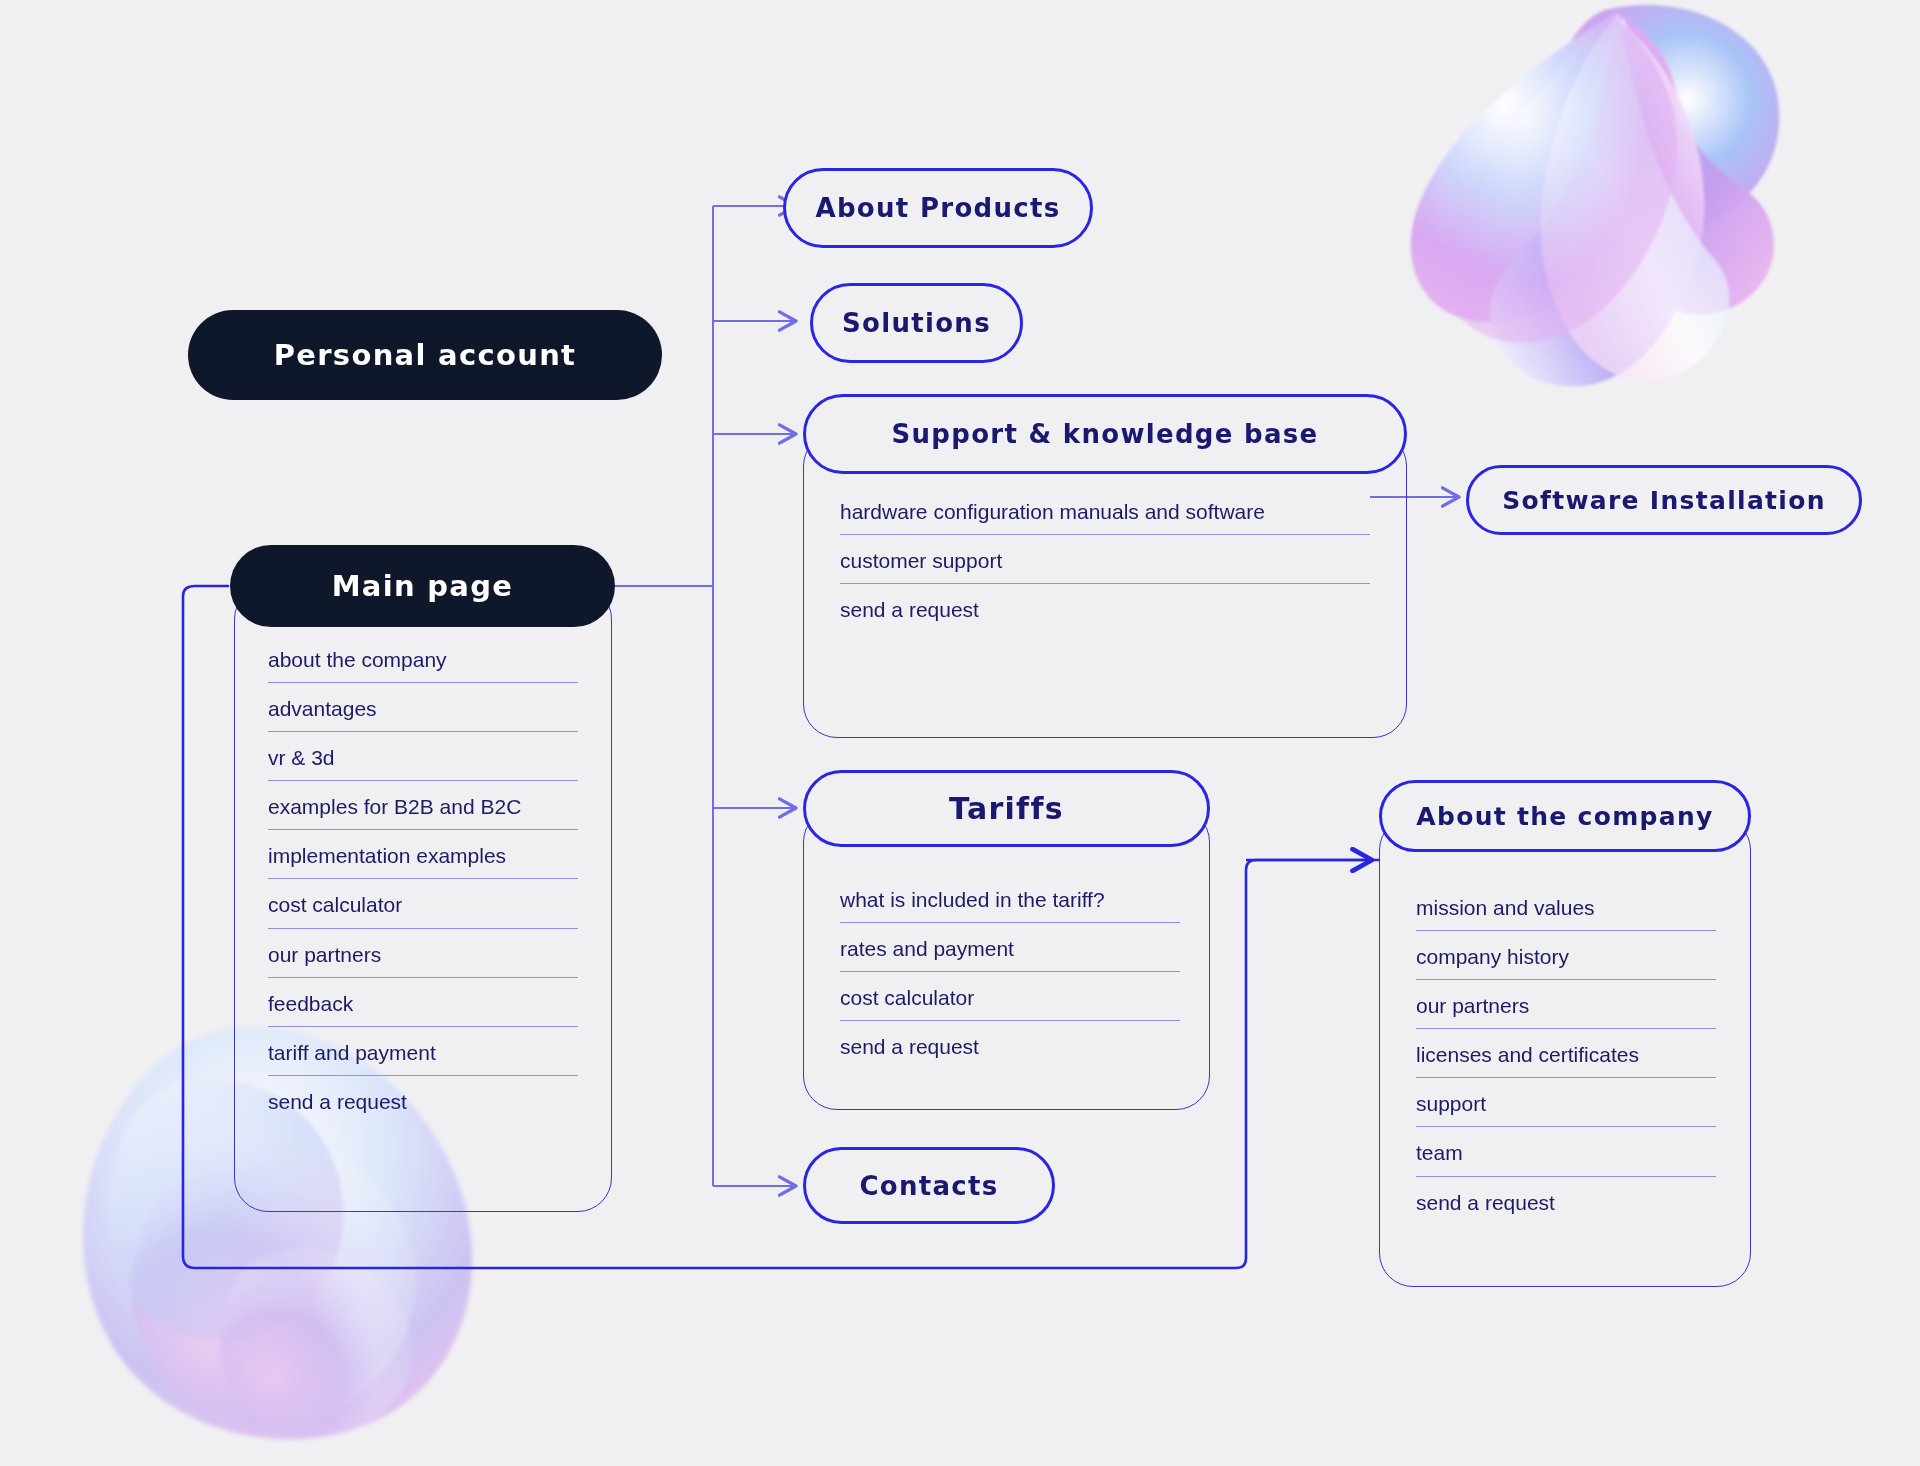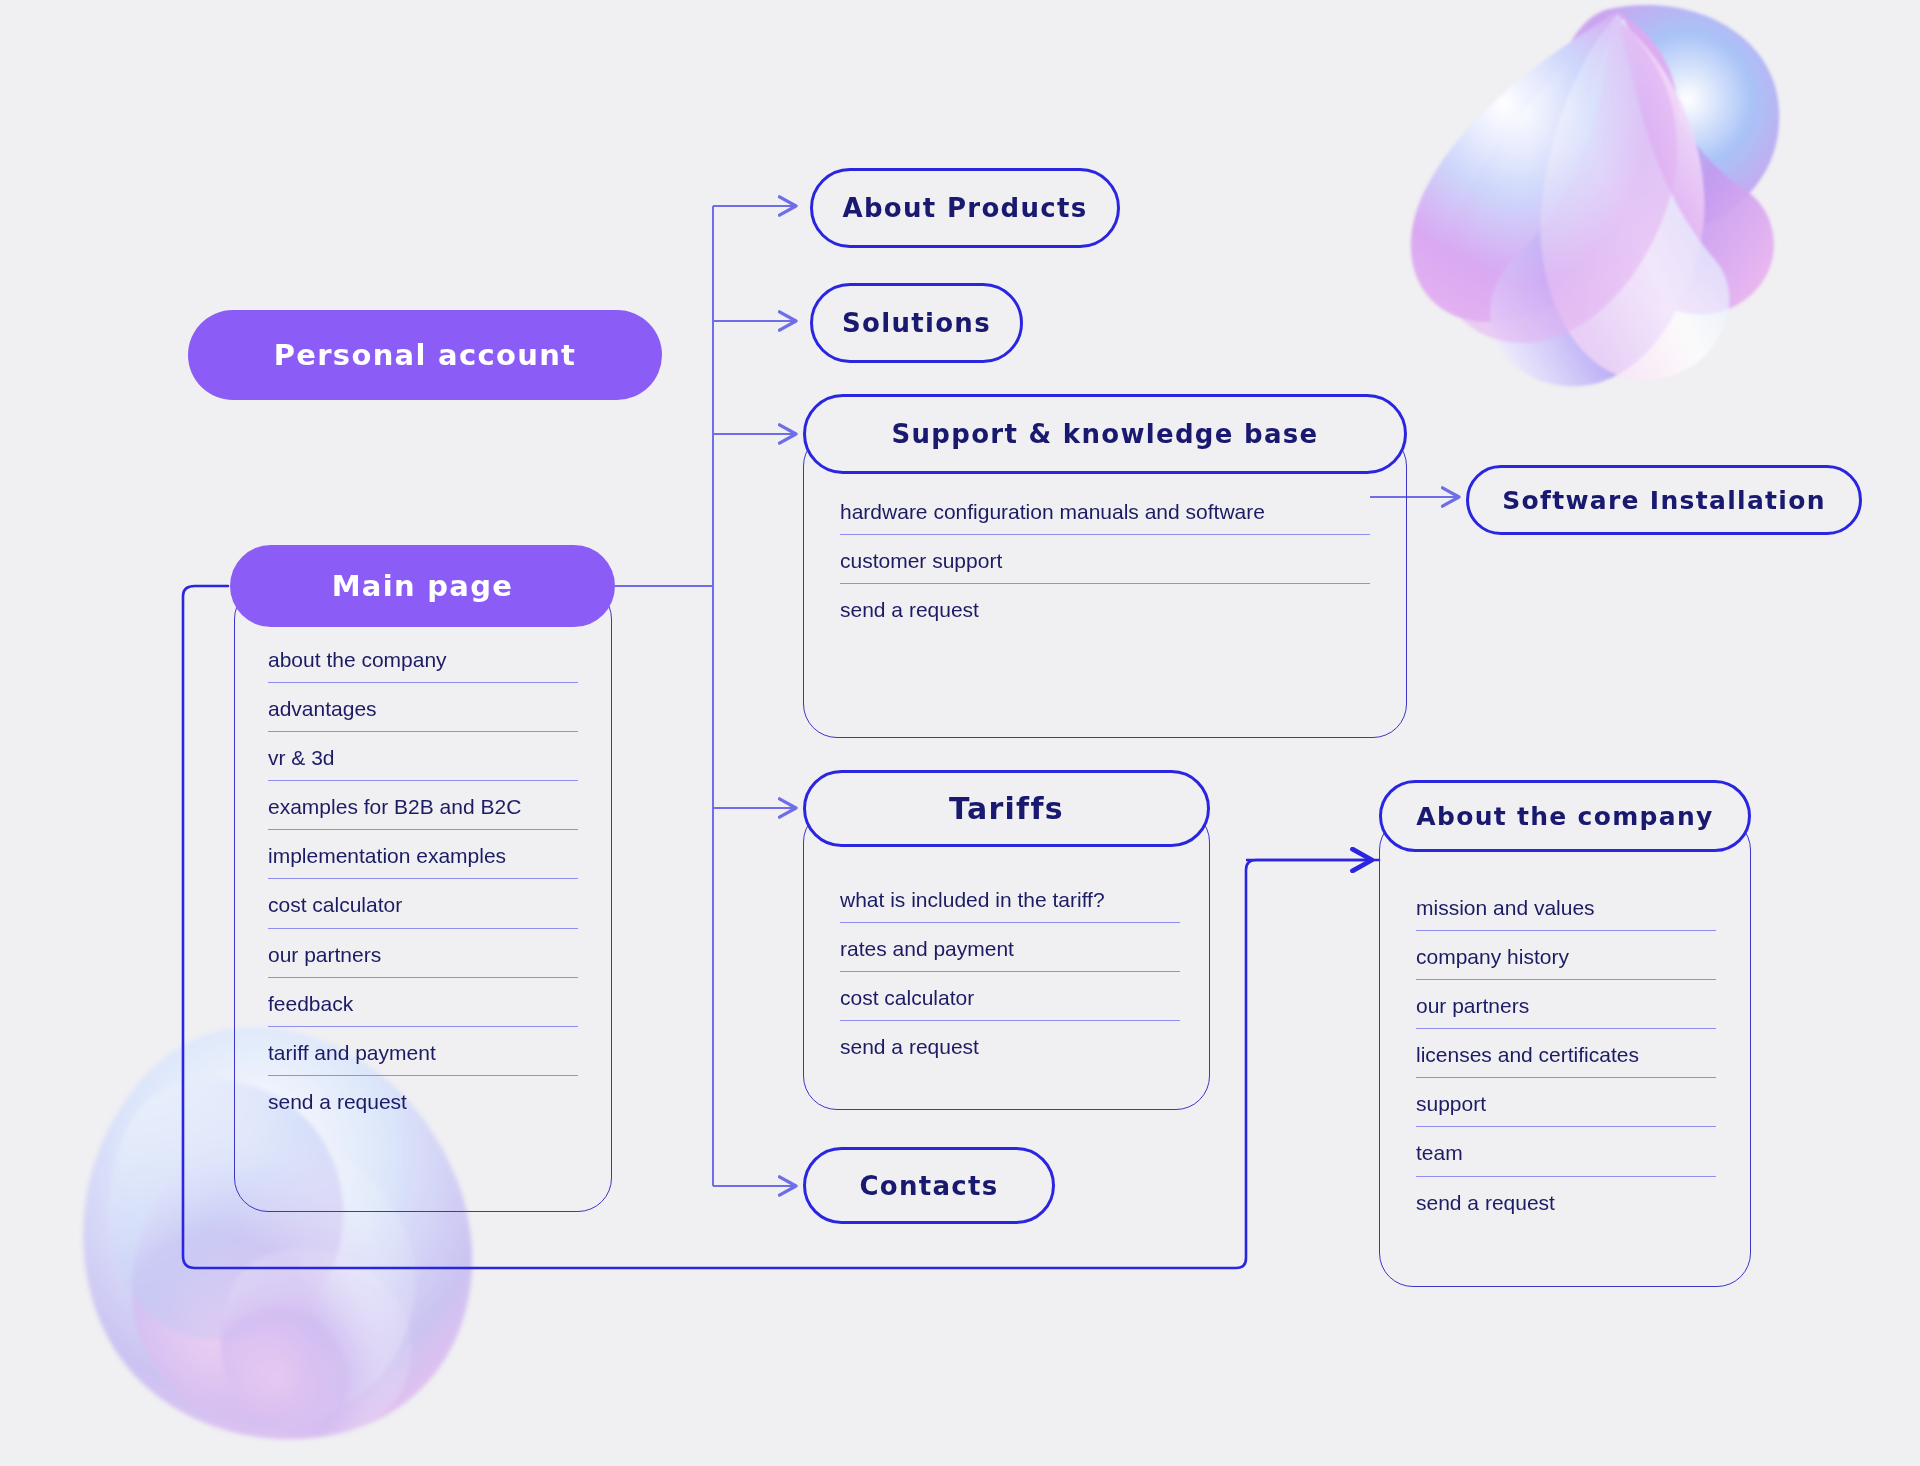--- a/index.html
+++ b/index.html
@@ -39,21 +39,21 @@
   .pill{
     box-sizing:border-box;
     display:flex;align-items:center;justify-content:center;
     border-radius:999px;
     font-family:"DejaVu Sans", sans-serif;
     font-weight:700;
     letter-spacing:1.3px;
     white-space:nowrap;
   }
   .pill.solid{
-    background:#8b5cf6;color:#ffffff;
+    background:#0f172a;color:#ffffff;
     border:none;
   }
   .pill.outline{
     background:#f0eff2;color:#191970;
     border:3px solid #2a25e0;
   }
 
   
   .card{
     box-sizing:border-box;
@@ -84,21 +84,21 @@
   #node-personal{left:188px;top:310px;}
   #node-personal .pill{width:474px;height:90px;font-size:29px;}
 
   
   #node-main{left:230px;top:545px;}
   #node-main .pill{width:385px;height:82px;font-size:29px;position:relative;z-index:3;}
   #card-main{left:234px;top:585px;width:378px;height:627px;z-index:1;}
   #items-main{left:268px;top:648px;width:310px;z-index:2;}
 
   
-  #node-products{left:810px;top:168px;}
+  #node-products{left:783px;top:168px;}
   #node-products .pill{width:310px;height:80px;font-size:26px;}
 
   
   #node-solutions{left:810px;top:283px;}
   #node-solutions .pill{width:213px;height:80px;font-size:26px;}
 
   
   #node-support{left:803px;top:394px;}
   #node-support .pill{width:604px;height:80px;font-size:26px;position:relative;z-index:3;}
   #card-support{left:803px;top:432px;width:604px;height:306px;z-index:1;}

